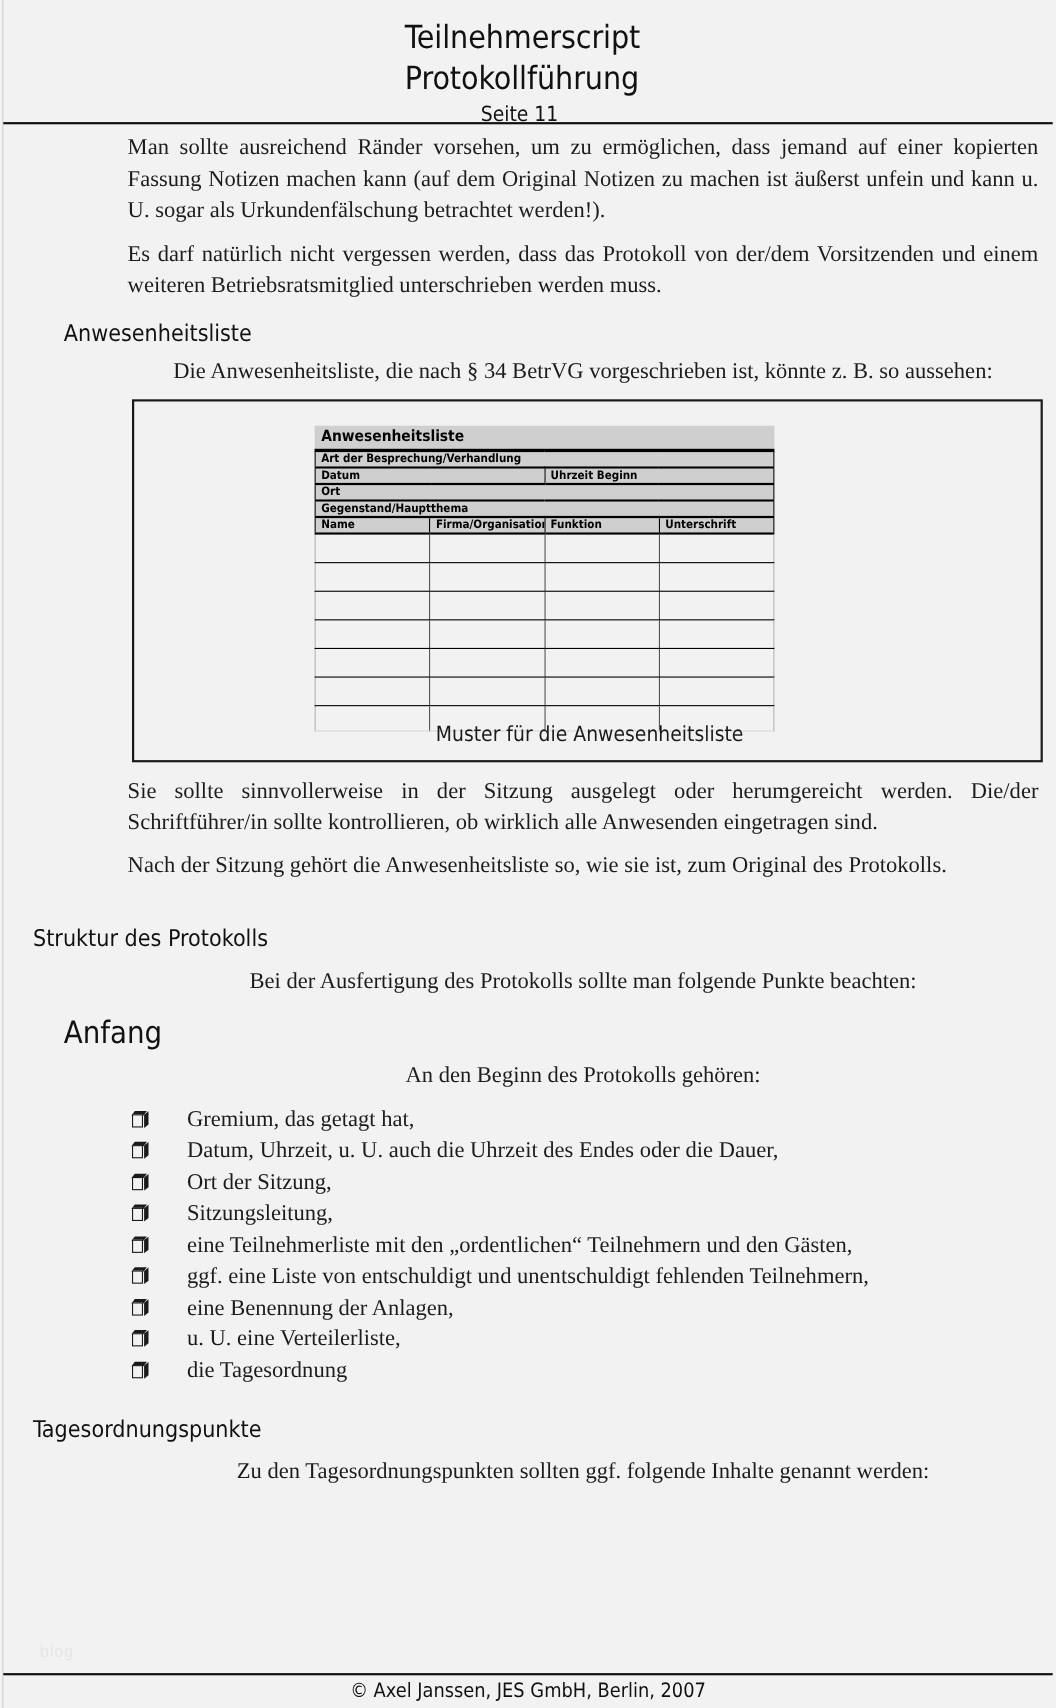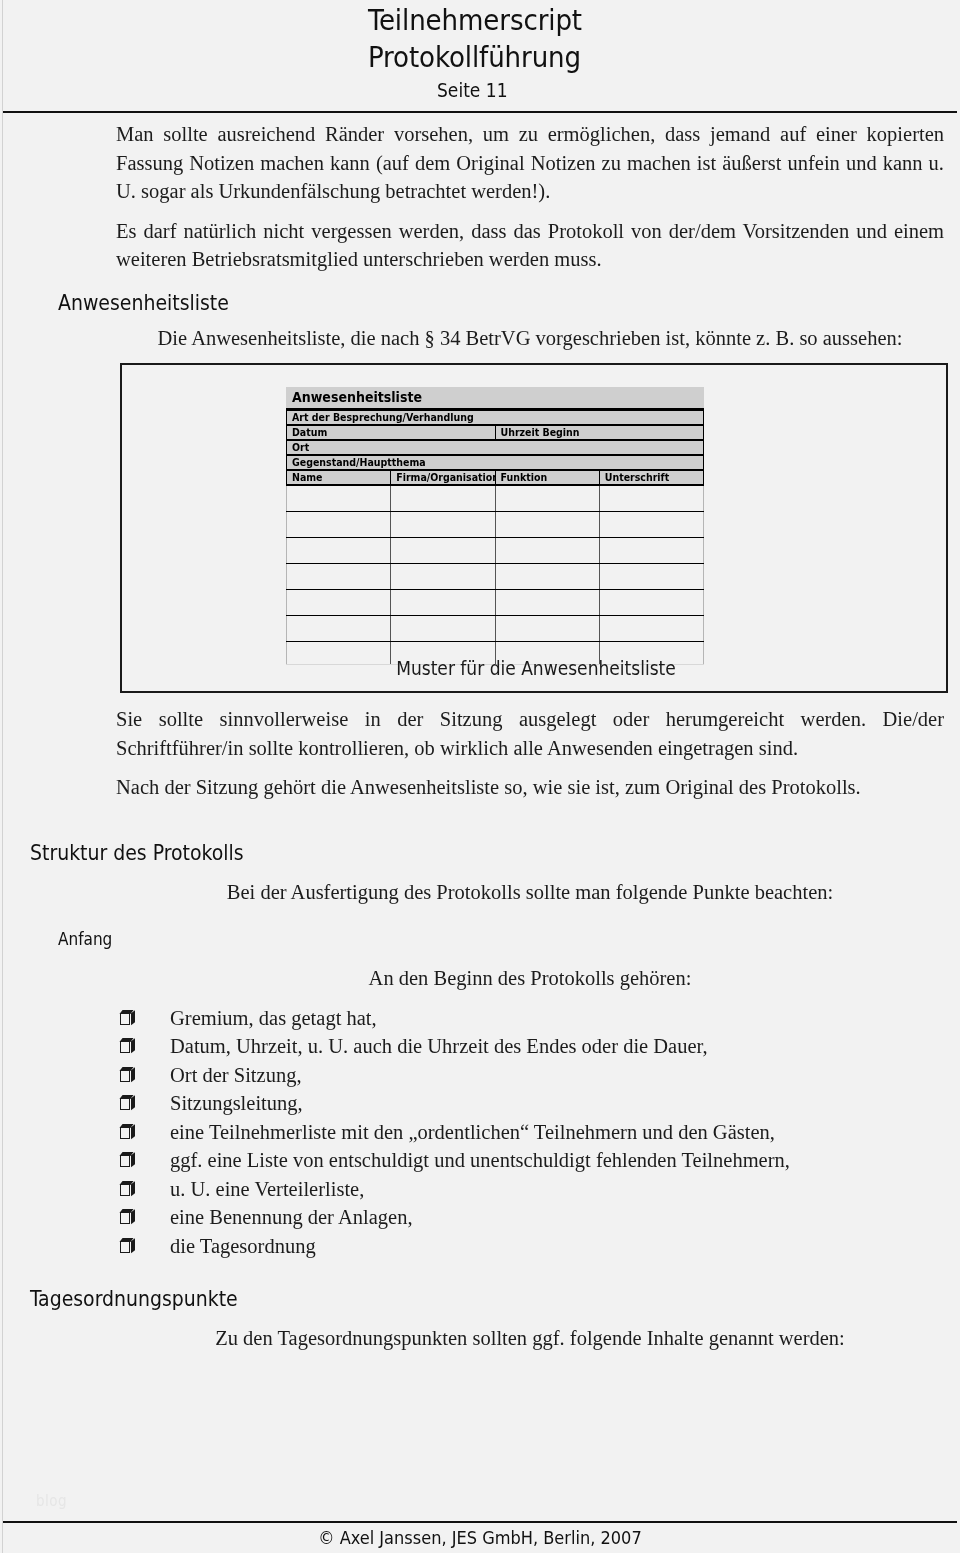--- a/index.html
+++ b/index.html
@@ -27,21 +27,21 @@
     position: absolute;
     left: 2px; top: 0;
     width: 1px; height: 1553px;
     background: #d2d2d2;
   }
   
   .header {
     position: absolute;
     left: 0; top: 0;
     width: 960px;
-    padding-top: 2px;
+    padding-top: 16px;
   }
   .hdr-line {
     font-family: "DejaVu Sans Condensed", "Liberation Sans Narrow", "Liberation Sans", sans-serif;
     font-stretch: condensed;
     font-size: 29px;
     line-height: 37px;
     color: #111;
     padding-left: 368px;
     letter-spacing: -0.1px;
   }
@@ -85,21 +85,21 @@
     font-size: 21px;
     line-height: 26px;
     color: #111;
   }
   h3.subsection {
     margin: 16px 0 8px 0;
     padding-left: 58px;
     font-family: "DejaVu Sans Condensed", "Liberation Sans Narrow", "Liberation Sans", sans-serif;
     font-stretch: condensed;
     font-weight: normal;
-    font-size: 17px;
+    font-size: 28px;
     line-height: 26px;
     color: #111;
   }
   
   .figure {
     margin: 10px 0 0 0;
     position: relative;
     left: 120px;
     width: 828px;
     height: 330px;
@@ -399,29 +399,29 @@
             <i class="face"></i>
           </span>
         <span>ggf. eine Liste von entschuldigt und unentschuldigt fehlenden Teilnehmern,</span>
       </li>
       <li>
         <span class="boxglyph">
             <i class="top"></i>
             <i class="side"></i>
             <i class="face"></i>
           </span>
+        <span>eine Benennung der Anlagen,</span>
+      </li>
+      <li>
+        <span class="boxglyph">
+            <i class="top"></i>
+            <i class="side"></i>
+            <i class="face"></i>
+          </span>
         <span>u. U. eine Verteilerliste,</span>
-      </li>
-      <li>
-        <span class="boxglyph">
-            <i class="top"></i>
-            <i class="side"></i>
-            <i class="face"></i>
-          </span>
-        <span>eine Benennung der Anlagen,</span>
       </li>
       <li>
         <span class="boxglyph">
             <i class="top"></i>
             <i class="side"></i>
             <i class="face"></i>
           </span>
         <span>die Tagesordnung</span>
       </li>
     </ul>

